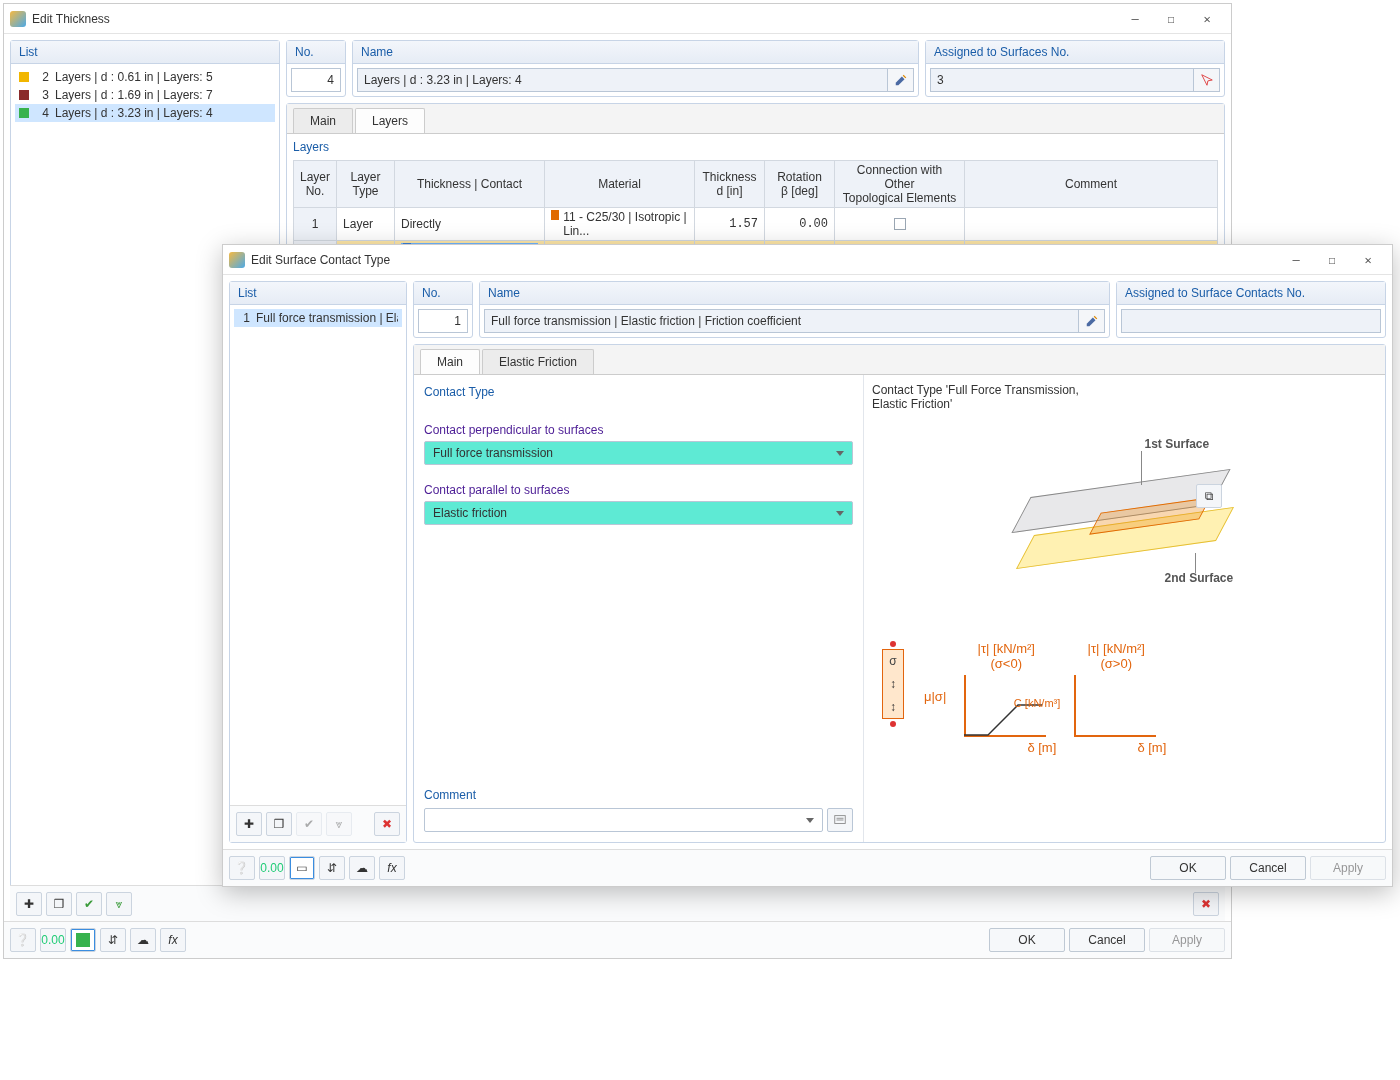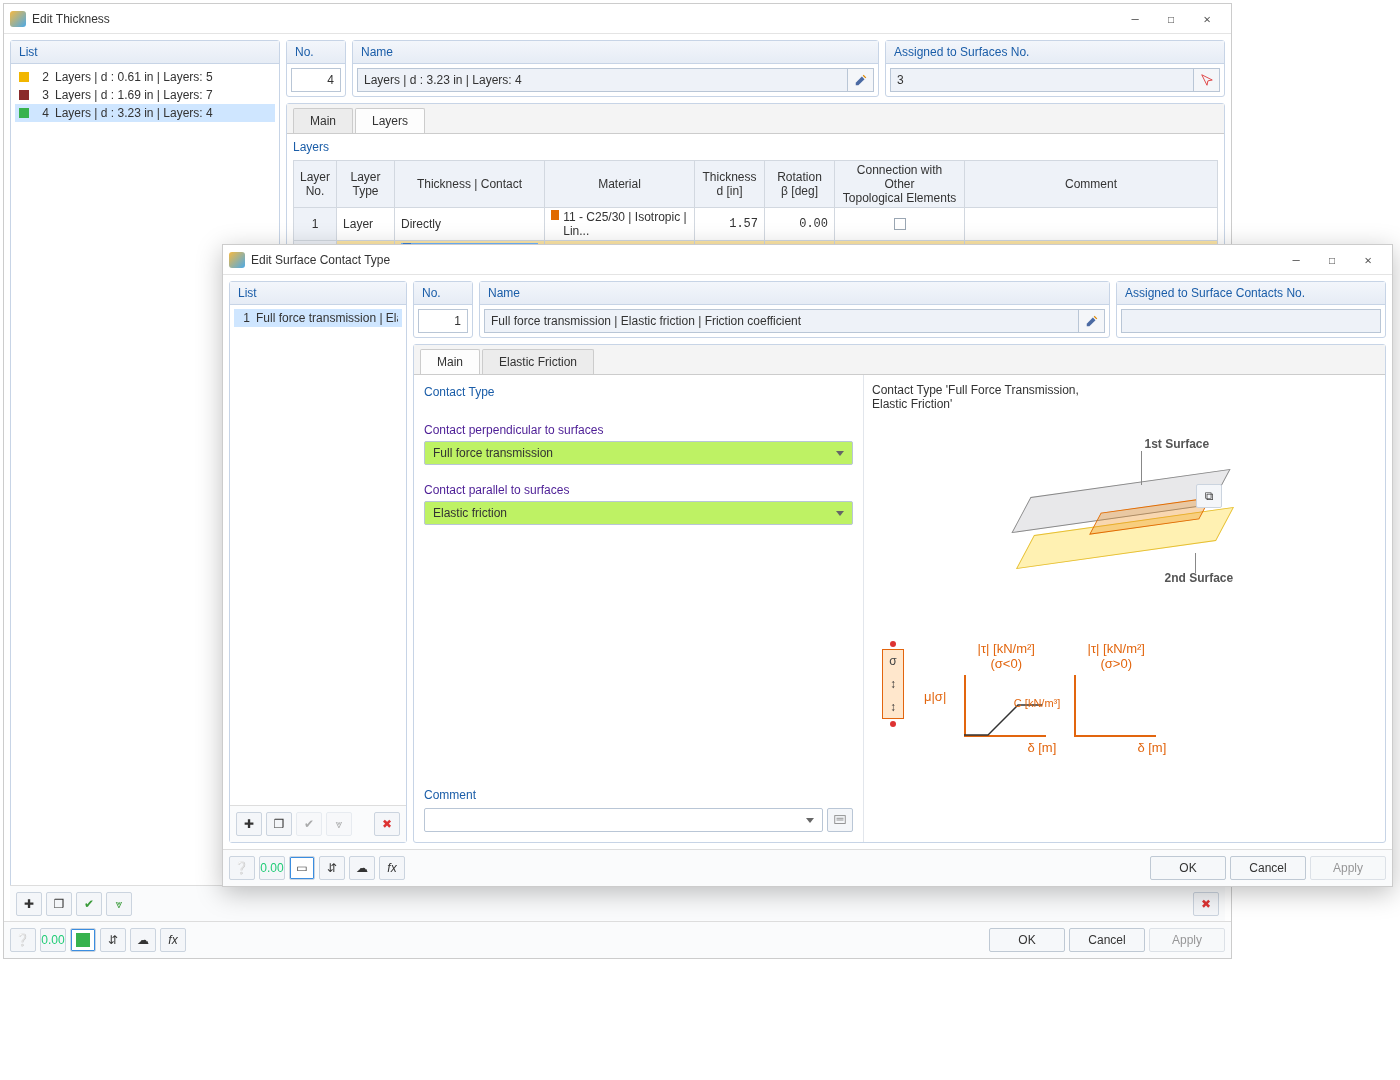--- a/index.html
+++ b/index.html
@@ -34,21 +34,21 @@
 tr.selrow td{background:#ffe8a8;}
 td.right{text-align:right;font-family:Liberation Mono, monospace;}
 td.center{text-align:center;}
 .chk{width:12px;height:12px;border:1px solid #9aa6b3;margin:0 auto;display:block;}
 
 .bottombar{display:flex;gap:4px;padding:6px;border-top:1px solid #ddd;background:#fafbfc;align-items:center;}
 .tbtn{width:26px;height:24px;border:1px solid #cbd4df;background:#f4f6f9;border-radius:2px;display:flex;align-items:center;justify-content:center;font-size:12px;}
 .tbtn.pressed{background:#fff;box-shadow:inset 0 0 0 1px #3a8de0;}
 .dlgbtn{min-width:76px;height:24px;border:1px solid #bfc9d4;background:#f6f8fa;border-radius:2px;}
 
-.select{display:flex;align-items:center;justify-content:space-between;border:1px solid #b9c6d6;background:#bef264;padding:3px 8px;height:24px;border-radius:2px;}
+.select{display:flex;align-items:center;justify-content:space-between;border:1px solid #b9c6d6;background:#5eead4;padding:3px 8px;height:24px;border-radius:2px;}
 .caret{width:0;height:0;border-left:4px solid transparent;border-right:4px solid transparent;border-top:5px solid #666;}
 .label{color:#4c1d95;margin:18px 0 4px;}
 .section{color:#1a5da8;margin-bottom:6px;}
 .cell-box{display:flex;align-items:flex-start;gap:4px;}
 
 
 .diagram{position:relative;width:260px;height:200px;}
 .slab{position:absolute;transform:skew(-28deg,-8deg);border:1px solid;}
 .slabA{top:52px;left:26px;width:200px;height:36px;background:#e8e8ea;border-color:#888;}
 .slabB{top:90px;left:30px;width:200px;height:34px;background:#ffeea0;border-color:#e0b000;opacity:.8;}
@@ -107,21 +107,21 @@
             <div style="padding:4px;" class="inputrow">
               <input class="input flat" style="flex: 1 1 0%;" value="Layers | d : 3.23 in | Layers: 4">
               <div class="iconbtn">
                 <svg class="icon" viewBox="0 0 16 16">
                     <path fill="#4b6aa3" d="M2 11l7-7 3 3-7 7H2z"></path>
                     <path fill="#dd8800" d="M10 3l1-1 3 3-1 1z"></path>
                   </svg>
               </div>
             </div>
           </div>
-          <div class="panel" style="width:340px;">
+          <div class="panel" style="width:300px;">
             <div class="panelhd">Assigned to Surfaces No.</div>
             <div style="padding:4px;" class="inputrow">
               <input class="input flat" style="flex: 1 1 0%;" value="3">
               <div class="iconbtn">
                 <svg class="icon" viewBox="0 0 16 16">
                     <path fill="none" stroke="#d33" d="M2 2l12 6-5 1-1 5z"></path>
                   </svg>
               </div>
             </div>
           </div>

